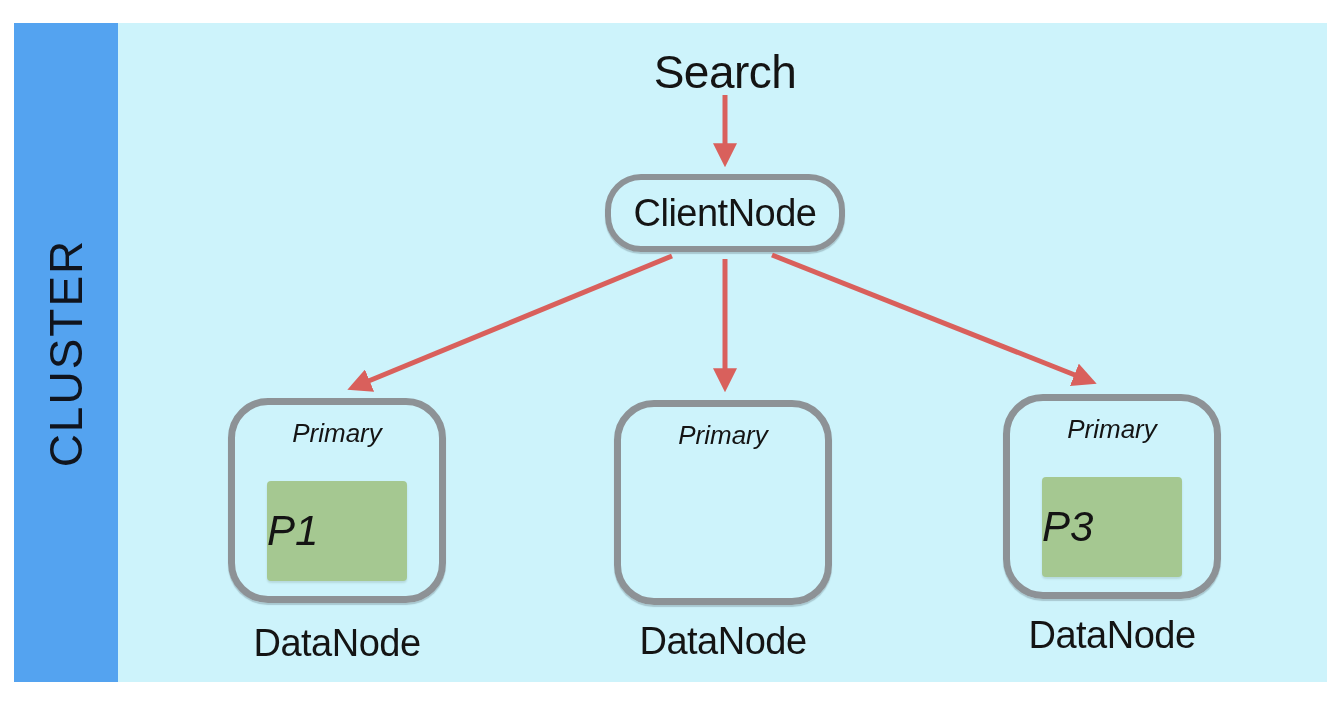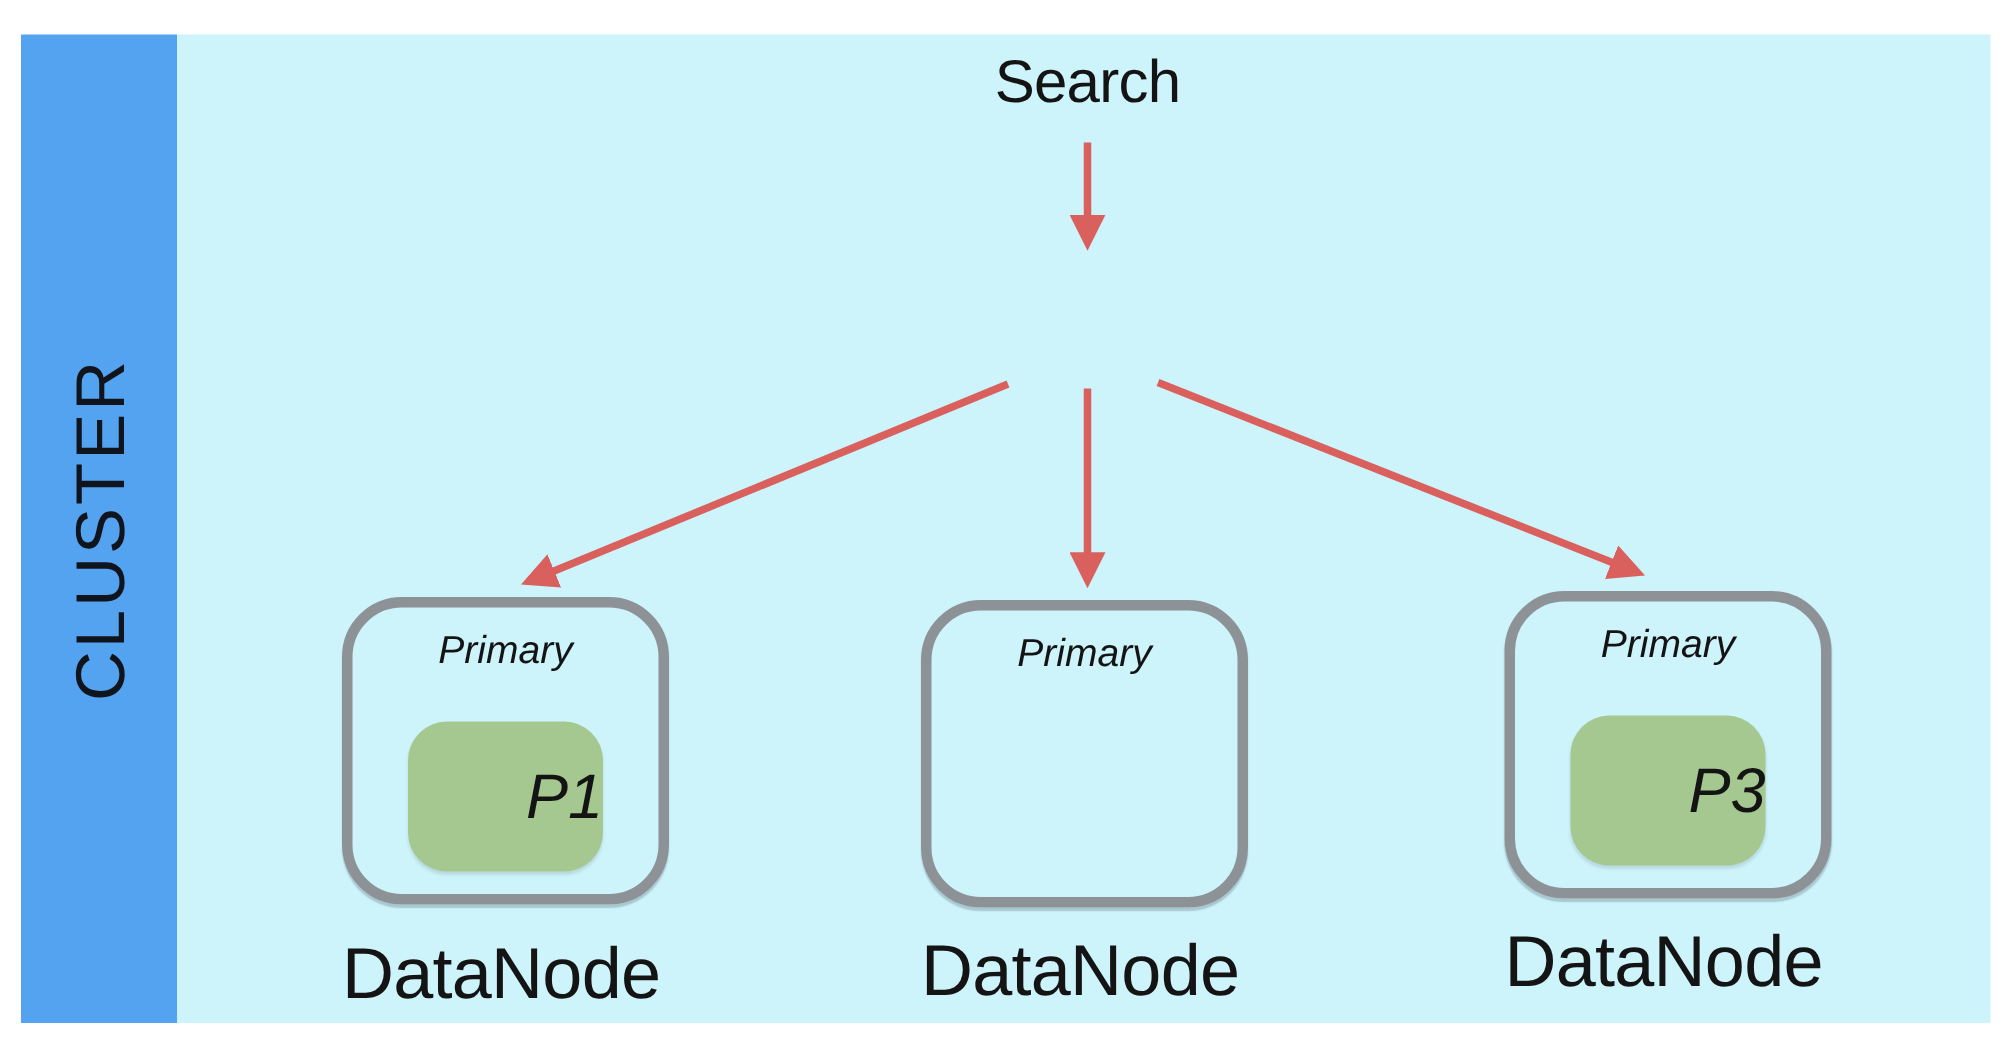--- a/index.html
+++ b/index.html
@@ -32,23 +32,23 @@
   
   .panel {
     position: absolute;
     left: 118px; top: 23px;
     width: 1209px; height: 659px;
     background: var(--panel-cyan, #cdf3fb);
   }
 
   .search-label {
     position: absolute;
-    left: 565px; top: 33px; width: 320px;
+    left: 565px; top: 45px; width: 320px;
     text-align: center;
-    font-size: 40px;
+    font-size: 46px;
     letter-spacing: -0.5px;
   }
 
   .client-node {
     position: absolute;
     left: 605px; top: 174px;
     width: 240px; height: 78px;
     box-sizing: border-box;
     border: 6px solid var(--border-gray, #8d9296);
     border-radius: 36px;
@@ -73,32 +73,33 @@
   .box-2 { left: 1003px; top: 394px; }
 
   .primary-label {
     margin-top: 12px;
     font-size: 26px;
     line-height: 32px;
   }
 
   .shard-box {
     margin-top: 32px;
-    width: 130px; height: 100px;
+    width: 140px; height: 100px;
     background: var(--shard-green, #a5c891);
-    border-radius: 26px;
-    display: flex; align-items: center; justify-content: flex-end;
+    border-radius: 4px;
+    display: flex; align-items: center; justify-content: flex-start;
     font-size: 42px;
     box-shadow: 0 2px 2px rgba(60,80,60,0.15);
   }
 
   .datanode-label {
     position: absolute;
     width: 218px;
-    font-size: 48px;
+    text-align: center;
+    font-size: 38px;
     letter-spacing: -0.5px;
   }
   .label-0 { left: 228px; top: 622px; }
   .label-1 { left: 614px; top: 620px; }
   .label-2 { left: 1003px; top: 614px; }
 
   .arrows {
     position: absolute;
     left: 0; top: 0;
     pointer-events: none;
@@ -110,20 +111,23 @@
 <div class="page">
 
   <div class="panel"></div>
 
   <div class="cluster-bar">
     <div class="cluster-label">CLUSTER</div>
   </div>
 
   <div class="search-label">Search</div>
 
+  <div class="client-node">
+    <span>ClientNode</span>
+  </div>
 
   <div class="data-node-box box-0">
     <div class="primary-label">Primary</div>
     <div class="shard-box">
       <span>P1</span>
     </div>
   </div>
   <div class="datanode-label label-0">DataNode</div>
 
   <div class="data-node-box box-1">

